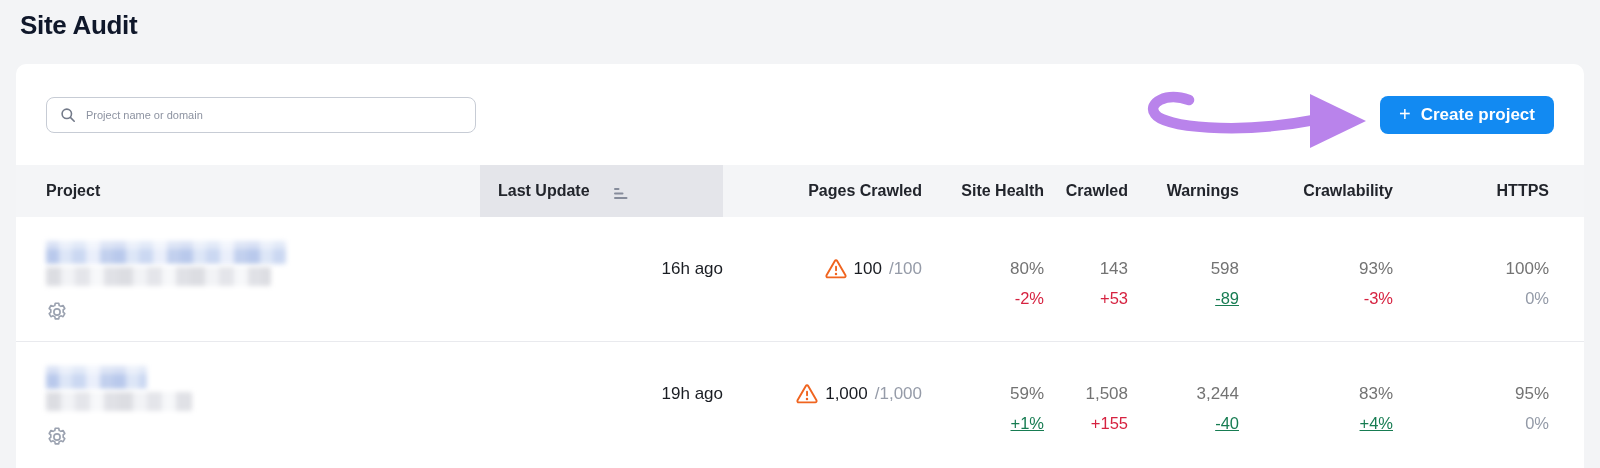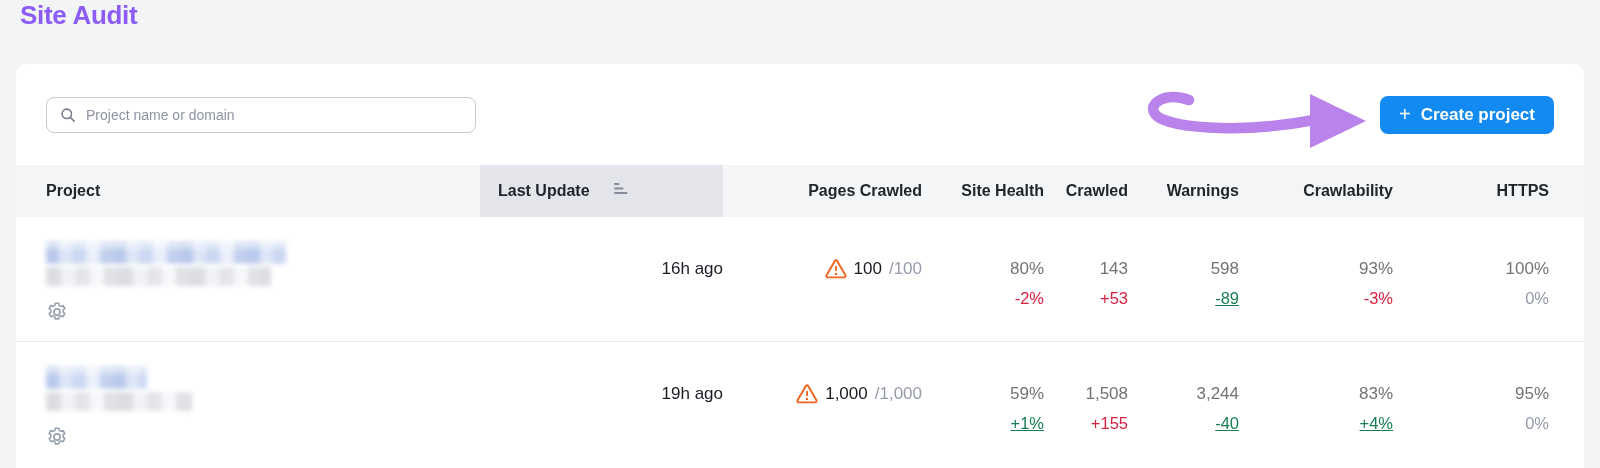--- a/index.html
+++ b/index.html
@@ -3,38 +3,38 @@
 <meta charset="utf-8">
 <style>
   * { margin:0; padding:0; box-sizing:border-box; }
   html,body { width:1600px; height:468px; overflow:hidden; }
   body {
     background:#f3f4f6;
     font-family:"Liberation Sans", sans-serif;
     position:relative;
   }
   .page-title {
-    position:absolute; left:20px; top:0;
-    font-size:26px; font-weight:800; color:#8b5cf6; letter-spacing:-0.3px;
+    position:absolute; left:20px; top:10px;
+    font-size:26px; font-weight:800; color:#0f172a; letter-spacing:-0.3px;
   }
   .card {
     position:absolute; left:16px; top:64px; width:1568px; height:420px;
     background:#ffffff; border-radius:10px 10px 0 0;
   }
   
   .toolbar {
     height:101px; display:flex; align-items:center; justify-content:space-between;
     padding:0 30px; position:relative;
   }
   .search-box {
     width:430px; height:36px; border:1px solid #c7ccd5; border-radius:8px;
     display:flex; align-items:center; gap:10px; padding:0 13px; background:#fff;
   }
   .search-box input {
-    border:none; outline:none; flex:1; font-size:14px; color:#333a46;
+    border:none; outline:none; flex:1; font-size:11px; color:#333a46;
     font-family:"Liberation Sans", sans-serif; background:transparent;
   }
   .search-box input::placeholder { color:#8d93a1; }
   .create-btn {
     height:38px; border:none; border-radius:8px; background:#128af2; color:#ffffff;
     font-size:17px; font-weight:700; font-family:"Liberation Sans", sans-serif;
     display:flex; align-items:center; gap:10px; padding:0 19px; cursor:pointer;
   }
   .create-btn .plus { font-size:20px; font-weight:400; line-height:1; position:relative; top:-1px; }
   .annot-arrow { position:absolute; left:1120px; top:24px; pointer-events:none; z-index:5; }
@@ -43,21 +43,21 @@
   col.c-project { width:464px; } col.c-update { width:243px; } col.c-pages { width:199px; }
   col.c-health { width:122px; } col.c-errors { width:84px; } col.c-warn { width:111px; }
   col.c-crawl { width:154px; } col.c-https { width:191px; }
   thead th {
     height:52px; background:#f4f5f7; font-size:16px; font-weight:700; color:#22252c;
     text-align:right; vertical-align:middle; cursor:pointer; white-space:nowrap;
   }
   thead th.sorted { background:#e4e5ea; }
   th.al { text-align:left; }
   .th-pad-l { padding-left:30px; } .th-pad-l2 { padding-left:18px; } .th-pad-r { padding-right:35px; }
-  .th-inner { display:inline-flex; align-items:flex-start; gap:24px; }
+  .th-inner { display:inline-flex; align-items:flex-end; gap:24px; }
   tbody td { vertical-align:top; padding-top:40px; text-align:right; }
   tr.data-row { height:124px; }
   tr.data-row.first td { border-bottom:1px solid #e9eaee; }
   td.al { text-align:left; }
   td.project-cell { padding-left:30px; padding-top:24px; }
   td.update-cell { padding-left:18px; font-size:17px; color:#1a1d23; line-height:24px; }
   td.last { padding-right:35px; }
   .val { font-size:17px; line-height:24px; color:#737373; }
   .delta { font-size:16.5px; line-height:22px; margin-top:6px; }
   [data-color="red"]   { color:#d62240; }

